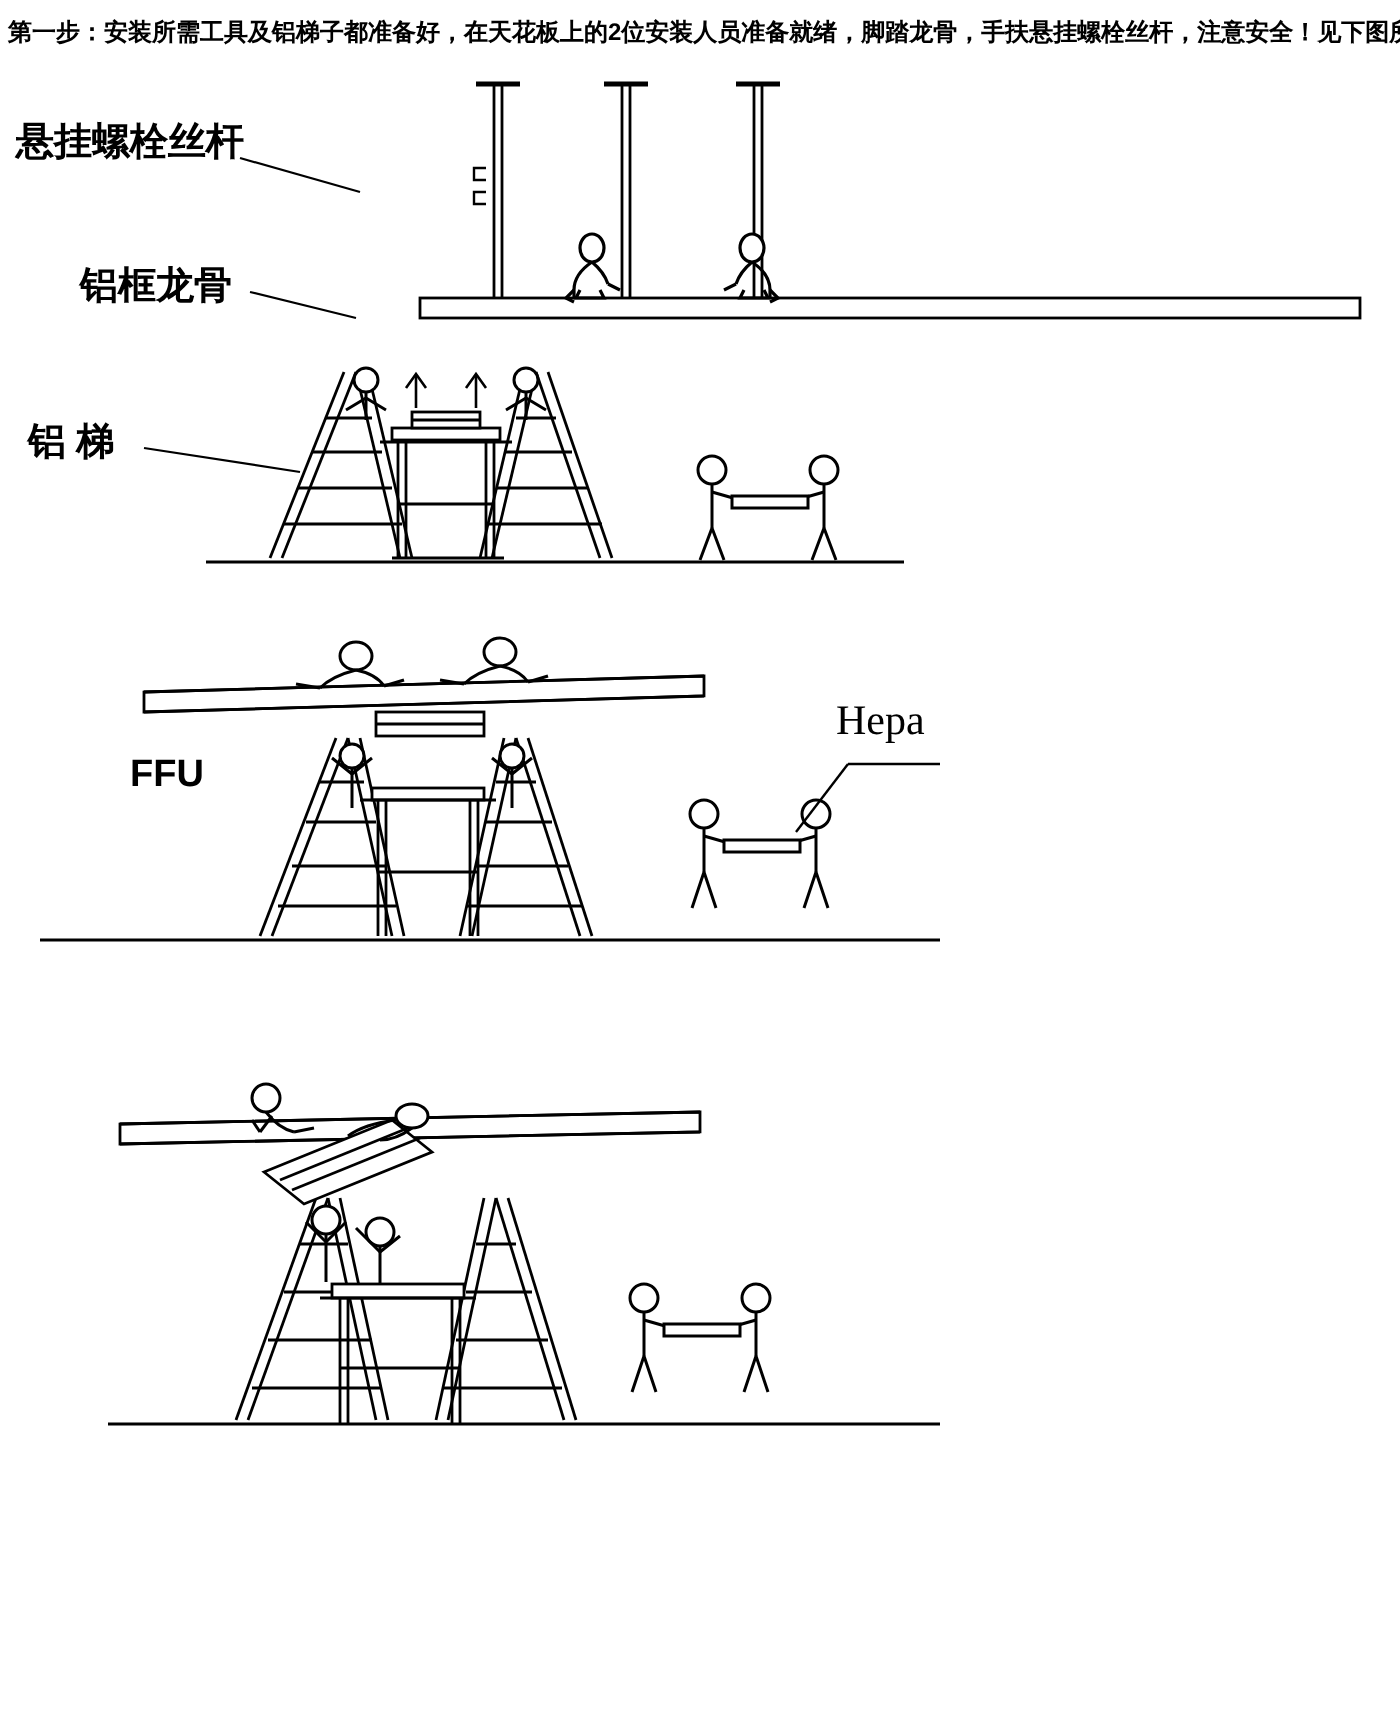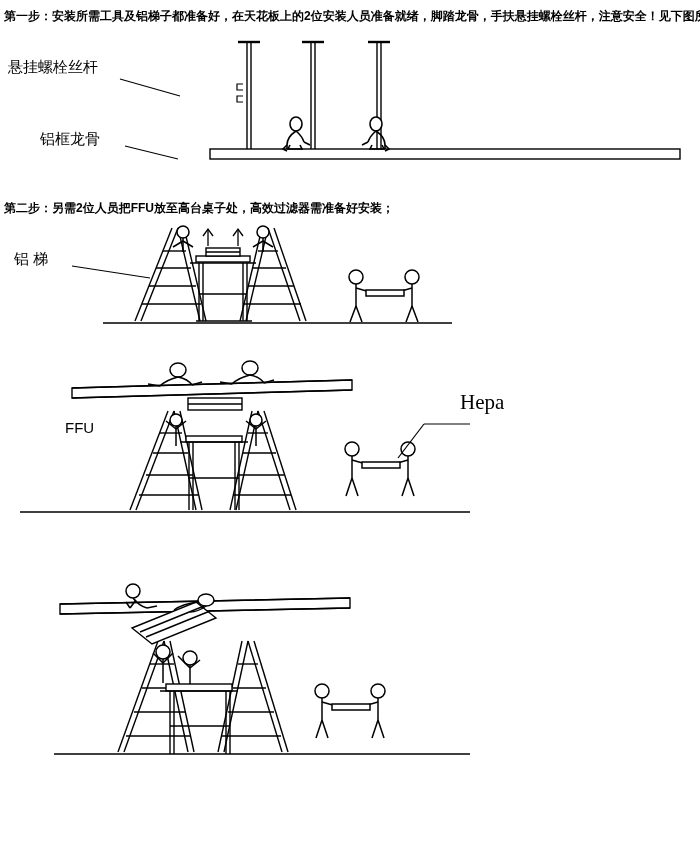--- a/index.html
+++ b/index.html
@@ -20,22 +20,22 @@
     padding-top:8px;
     white-space:nowrap;
   }
   .step-line .body{font-weight:bold;}
 
   .figure{position:relative;width:700px;}
   .figure svg{display:block;}
 
   .anno{
     position:absolute;
-    font-weight:normal;
-    font-size:15px;
+    font-weight:bold;
+    font-size:19px;
     color:#000;
     white-space:nowrap;
   }
   .anno.hepa{
     font-weight:normal;
     font-size:21px;
     font-family:"Liberation Serif","DejaVu Serif",serif;
   }
 </style>
 </head>
@@ -91,23 +91,20 @@
       <g stroke="#000" fill="none" stroke-width="1.1">
         <line x1="120" y1="55" x2="180" y2="72"></line>
         <line x1="125" y1="122" x2="178" y2="135"></line>
       </g>
     </svg>
 
     <div class="anno" style="left:8px; top:34px;">悬挂螺栓丝杆</div>
     <div class="anno" style="left:26px; top:106px;margin-left:14px;">铝框龙骨</div>
   </div>
 
-  <div class="step-line" style="padding-top:26px;">
-    <span>第二步：</span><span class="body">另需2位人员把FFU放至高台桌子处，高效过滤器需准备好安装；</span>
-  </div>
 
   <div class="figure" style="height:120px;">
     <svg width="700" height="120" viewBox="0 0 700 120">
       <rect x="100" y="0" width="355" height="118" fill="#fff" stroke="none"></rect>
       <g stroke="#000" fill="none" stroke-width="1.4">
 
         <line x1="103" y1="107" x2="452" y2="107" stroke-width="1.6"></line>
 
         <line x1="172" y1="12" x2="135" y2="105"></line>
         <line x1="178" y1="12" x2="141" y2="105"></line>
@@ -252,21 +249,21 @@
         <rect x="362" y="126" width="38" height="6"></rect>
       </g>
 
       <g stroke="#000" fill="none" stroke-width="1.2">
         <line x1="398" y1="122" x2="424" y2="88"></line>
         <line x1="424" y1="88" x2="470" y2="88"></line>
       </g>
     </svg>
 
     <div class="anno" style="left:24px; top:83px;margin-left:41px;">FFU</div>
-    <div class="anno hepa" style="left:418px; top:54px;margin-left:42px;">Hepa</div>
+    <div class="anno hepa" style="left:418px; top:54px;">Hepa</div>
   </div>
 
 
   <div class="figure" style="height:240px;">
     <svg width="700" height="240" viewBox="0 0 700 240">
       <rect x="50" y="4" width="430" height="234" fill="#fff" stroke="none"></rect>
       <g stroke="#000" fill="none" stroke-width="1.4">
 
         <path d="M60 68 L350 62 L350 72 L60 78 Z" fill="#fff"></path>
         <line x1="60" y1="68" x2="350" y2="62"></line>

